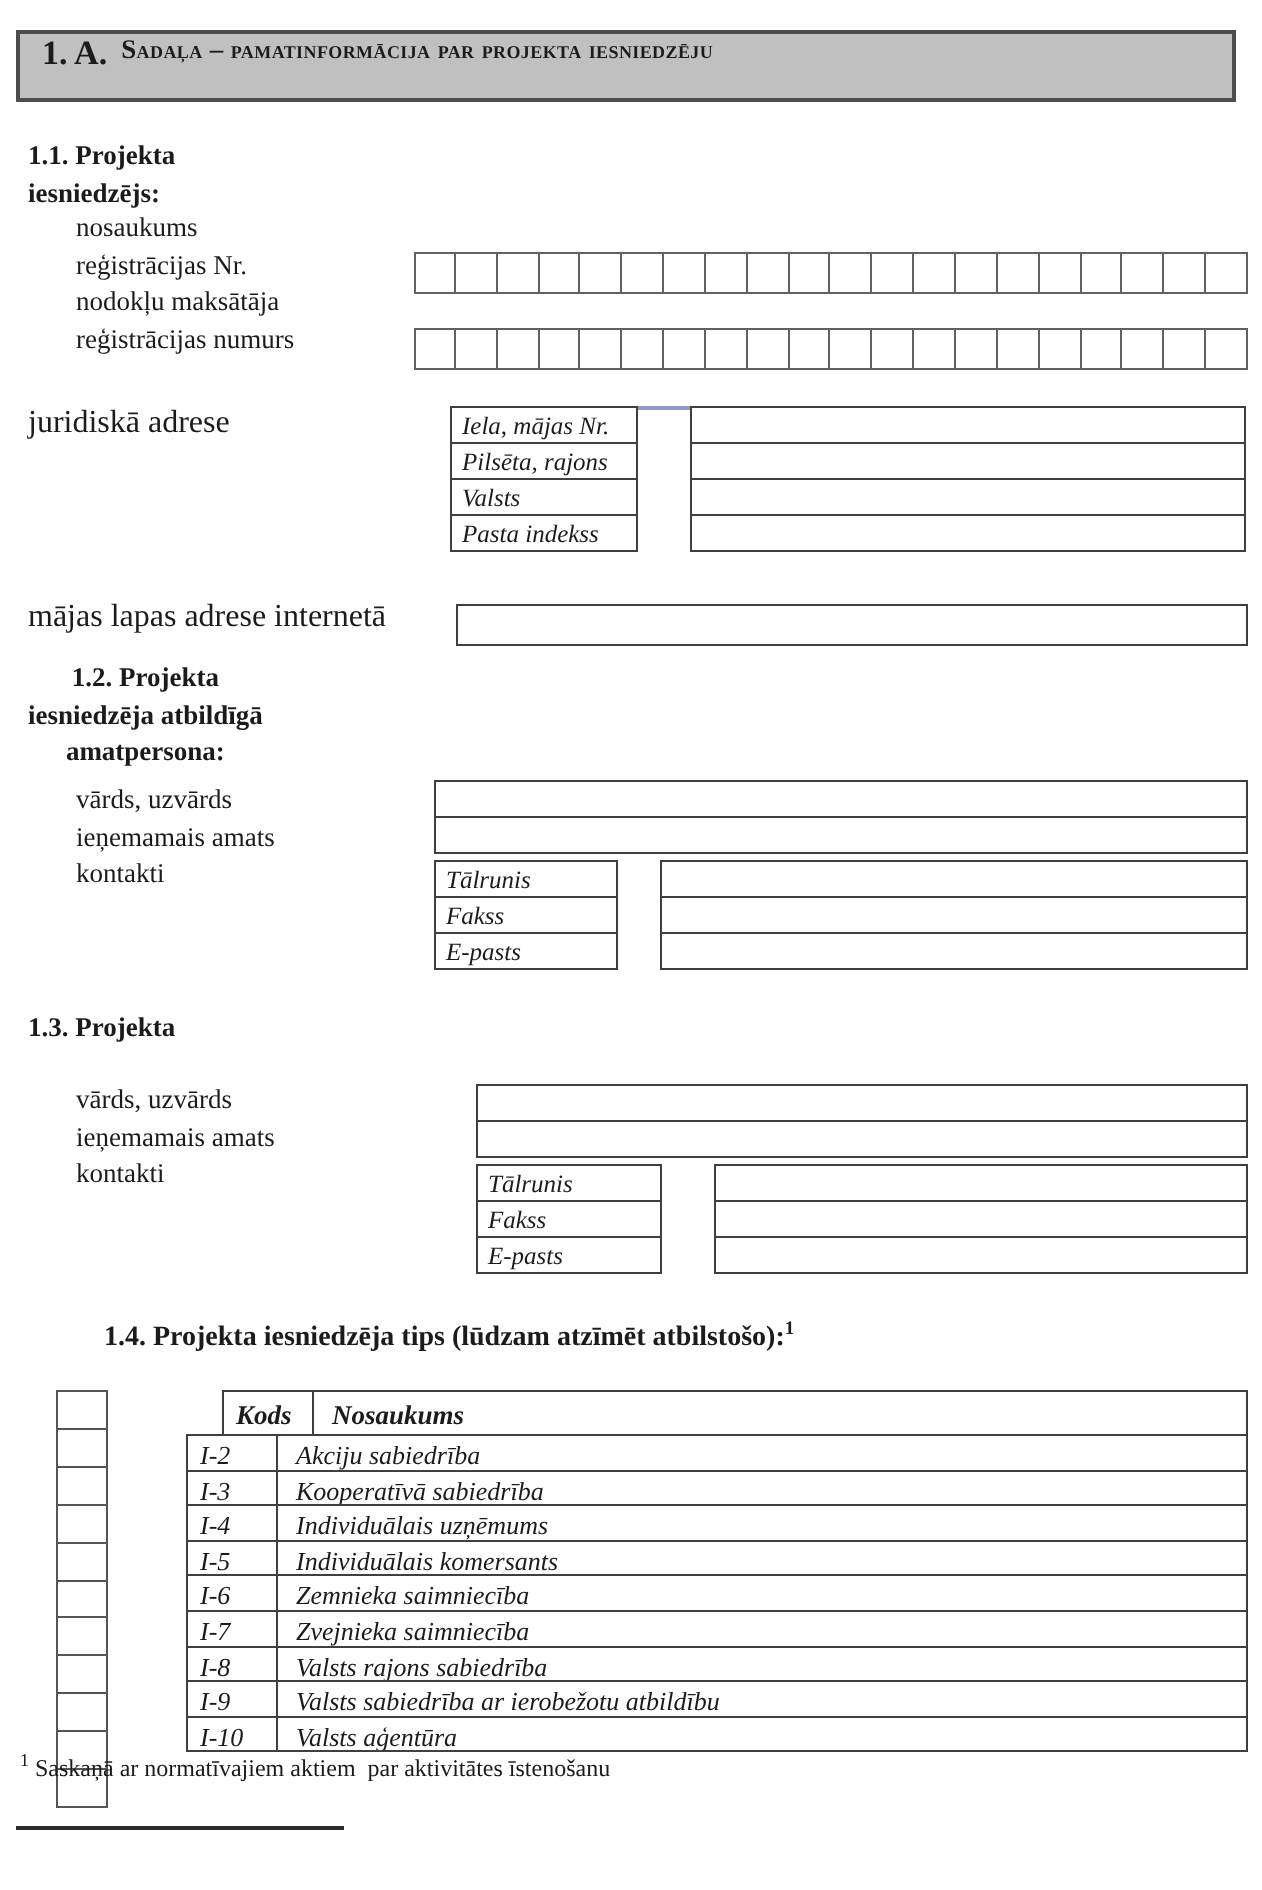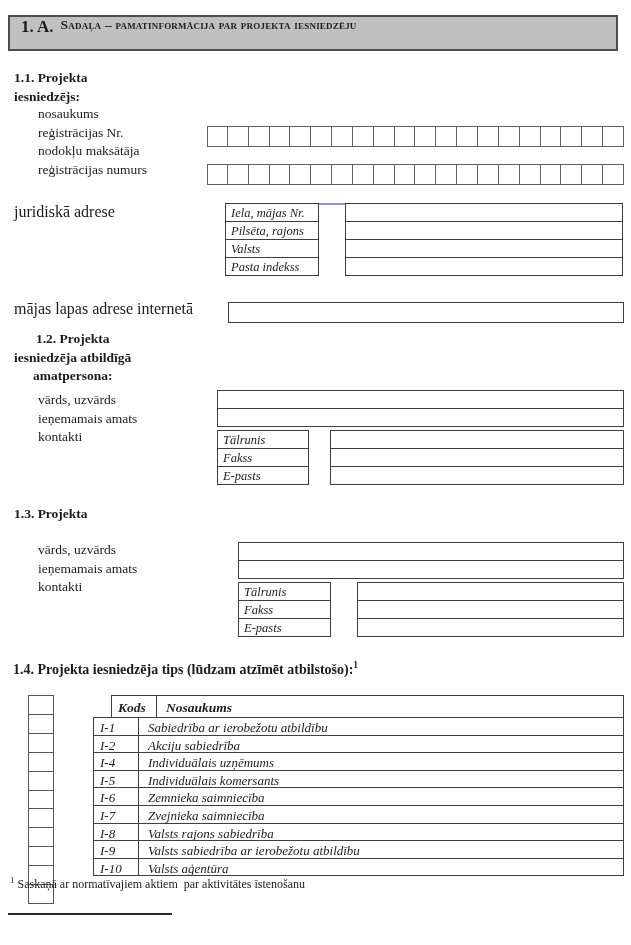--- a/index.html
+++ b/index.html
@@ -28,21 +28,21 @@
   
   .lblcol .lblcell,.fldcol .fldcell{box-sizing:border-box;height:19px;background:#fff;
         border:1px solid #3f3f3f;margin-top:-1px;padding:1px 5px 0 5px;
         font-size:12.5px;line-height:16px;white-space:nowrap;overflow:hidden;}
   .lblcol .lblcell{font-style:italic;}
   .lblcol .lblcell:first-child,.fldcol .fldcell:first-child{margin-top:0;}
   .fld{box-sizing:border-box;border:1px solid #3f3f3f;background:#fff;font-size:12.5px;}
   .spacer{border-top:2px solid #9595c8;}
 
   
-  .heading14{font-weight:bold;font-size:14px;white-space:nowrap;}
+  .heading14{font-weight:bold;font-size:14px;white-space:nowrap;margin-left:39px;}
   .heading14 sup{font-size:9.5px;}
 
   
   .chkcol{display:flex;flex-direction:column;}
   .chkcol .chkcell{flex:1;box-sizing:border-box;background:#fff;border:1px solid #555;margin-top:-1px;}
   .chkcol .chkcell:first-child{margin-top:0;}
 
   
   .t14-hrow,.t14-row{display:flex;}
   .t14-hrow{height:23px;padding-left:18px;}
@@ -204,28 +204,28 @@
       <div class="chkcell"></div>
     </div>
 
   <div class="abs" style="left:93px;top:695px;width:531px;">
     <div class="t14-hrow">
       <div class="t14-code">Kods</div>
       <div class="t14-name">Nosaukums</div>
     </div>
     <div>
         <div class="t14-row">
-        <div class="t14-code">I-1</div>
-        <div class="t14-name">Sabiedrība ar ierobežotu atbildību</div>
-      </div>
-        <div class="t14-row">
         <div class="t14-code">I-2</div>
         <div class="t14-name">Akciju sabiedrība</div>
       </div>
         <div class="t14-row">
+        <div class="t14-code">I-3</div>
+        <div class="t14-name">Kooperatīvā sabiedrība</div>
+      </div>
+        <div class="t14-row">
         <div class="t14-code">I-4</div>
         <div class="t14-name">Individuālais uzņēmums</div>
       </div>
         <div class="t14-row">
         <div class="t14-code">I-5</div>
         <div class="t14-name">Individuālais komersants</div>
       </div>
         <div class="t14-row">
         <div class="t14-code">I-6</div>
         <div class="t14-name">Zemnieka saimniecība</div>

